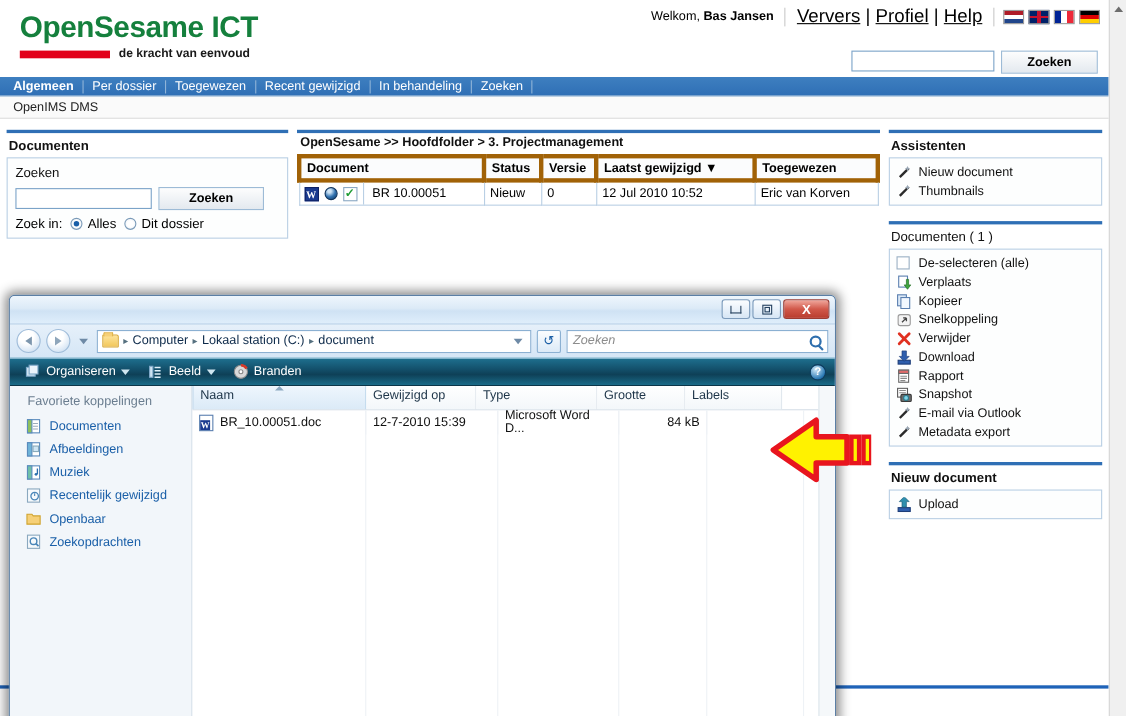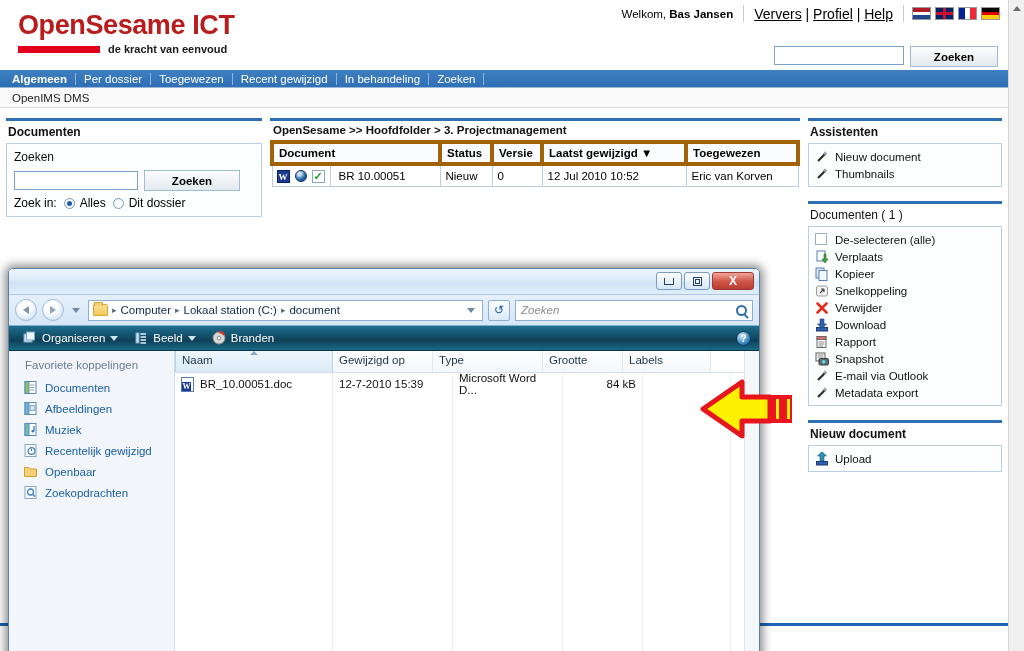--- a/index.html
+++ b/index.html
@@ -20,31 +20,31 @@
     background: #fff;
     overflow: hidden;
   }
 
   
   .hdr { position: relative; height: 70px; background: #fff; }
   .logo-wrap { position: absolute; left: 18px; top: 10px; }
   .logo-title {
     font-family: "Liberation Sans", sans-serif;
     font-size: 27px; font-weight: bold; letter-spacing: -0.4px;
-    color: #b91c1c; line-height: 30px;
+    color: #15803d; line-height: 30px;
   }
   .logo-sub { margin-top: 3px; display: flex; align-items: center; gap: 8px; }
   .logo-bar { width: 82px; height: 7px; background: #e2001a; }
   .logo-slogan { font-size: 11px; font-weight: bold; color: #1a1a1a; }
 
   .hdr-top { position: absolute; right: 8px; top: 5px; display: flex; align-items: center; gap: 0; }
   .welcome { font-size: 11.5px; color: #000; padding-right: 10px; }
   .welcome b { font-weight: bold; }
   .vsep { width: 1px; height: 17px; background: #c9c9c9; }
-  .hdr-links { padding: 0 10px; font-size: 14px; color: #000; }
+  .hdr-links { padding: 0 10px; font-size: 17px; color: #000; }
   .hdr-links a { color: #000; text-decoration: underline; }
   .flags { display: flex; gap: 4px; padding-left: 8px; }
   .flag { width: 19px; height: 13px; border: 1px solid #999; display: block; }
   .fl-nl { background: linear-gradient(to bottom,#ae1c28 0 33.3%,#fff 33.3% 66.6%,#21468b 66.6% 100%); }
   .fl-uk { background:
       linear-gradient(to bottom, transparent 40%, #c8102e 40% 60%, transparent 60%),
       linear-gradient(to right, transparent 40%, #c8102e 40% 60%, transparent 60%),
       #012169;
   }
   .fl-fr { background: linear-gradient(to right,#002395 0 33.3%,#fff 33.3% 66.6%,#ed2939 66.6% 100%); }

